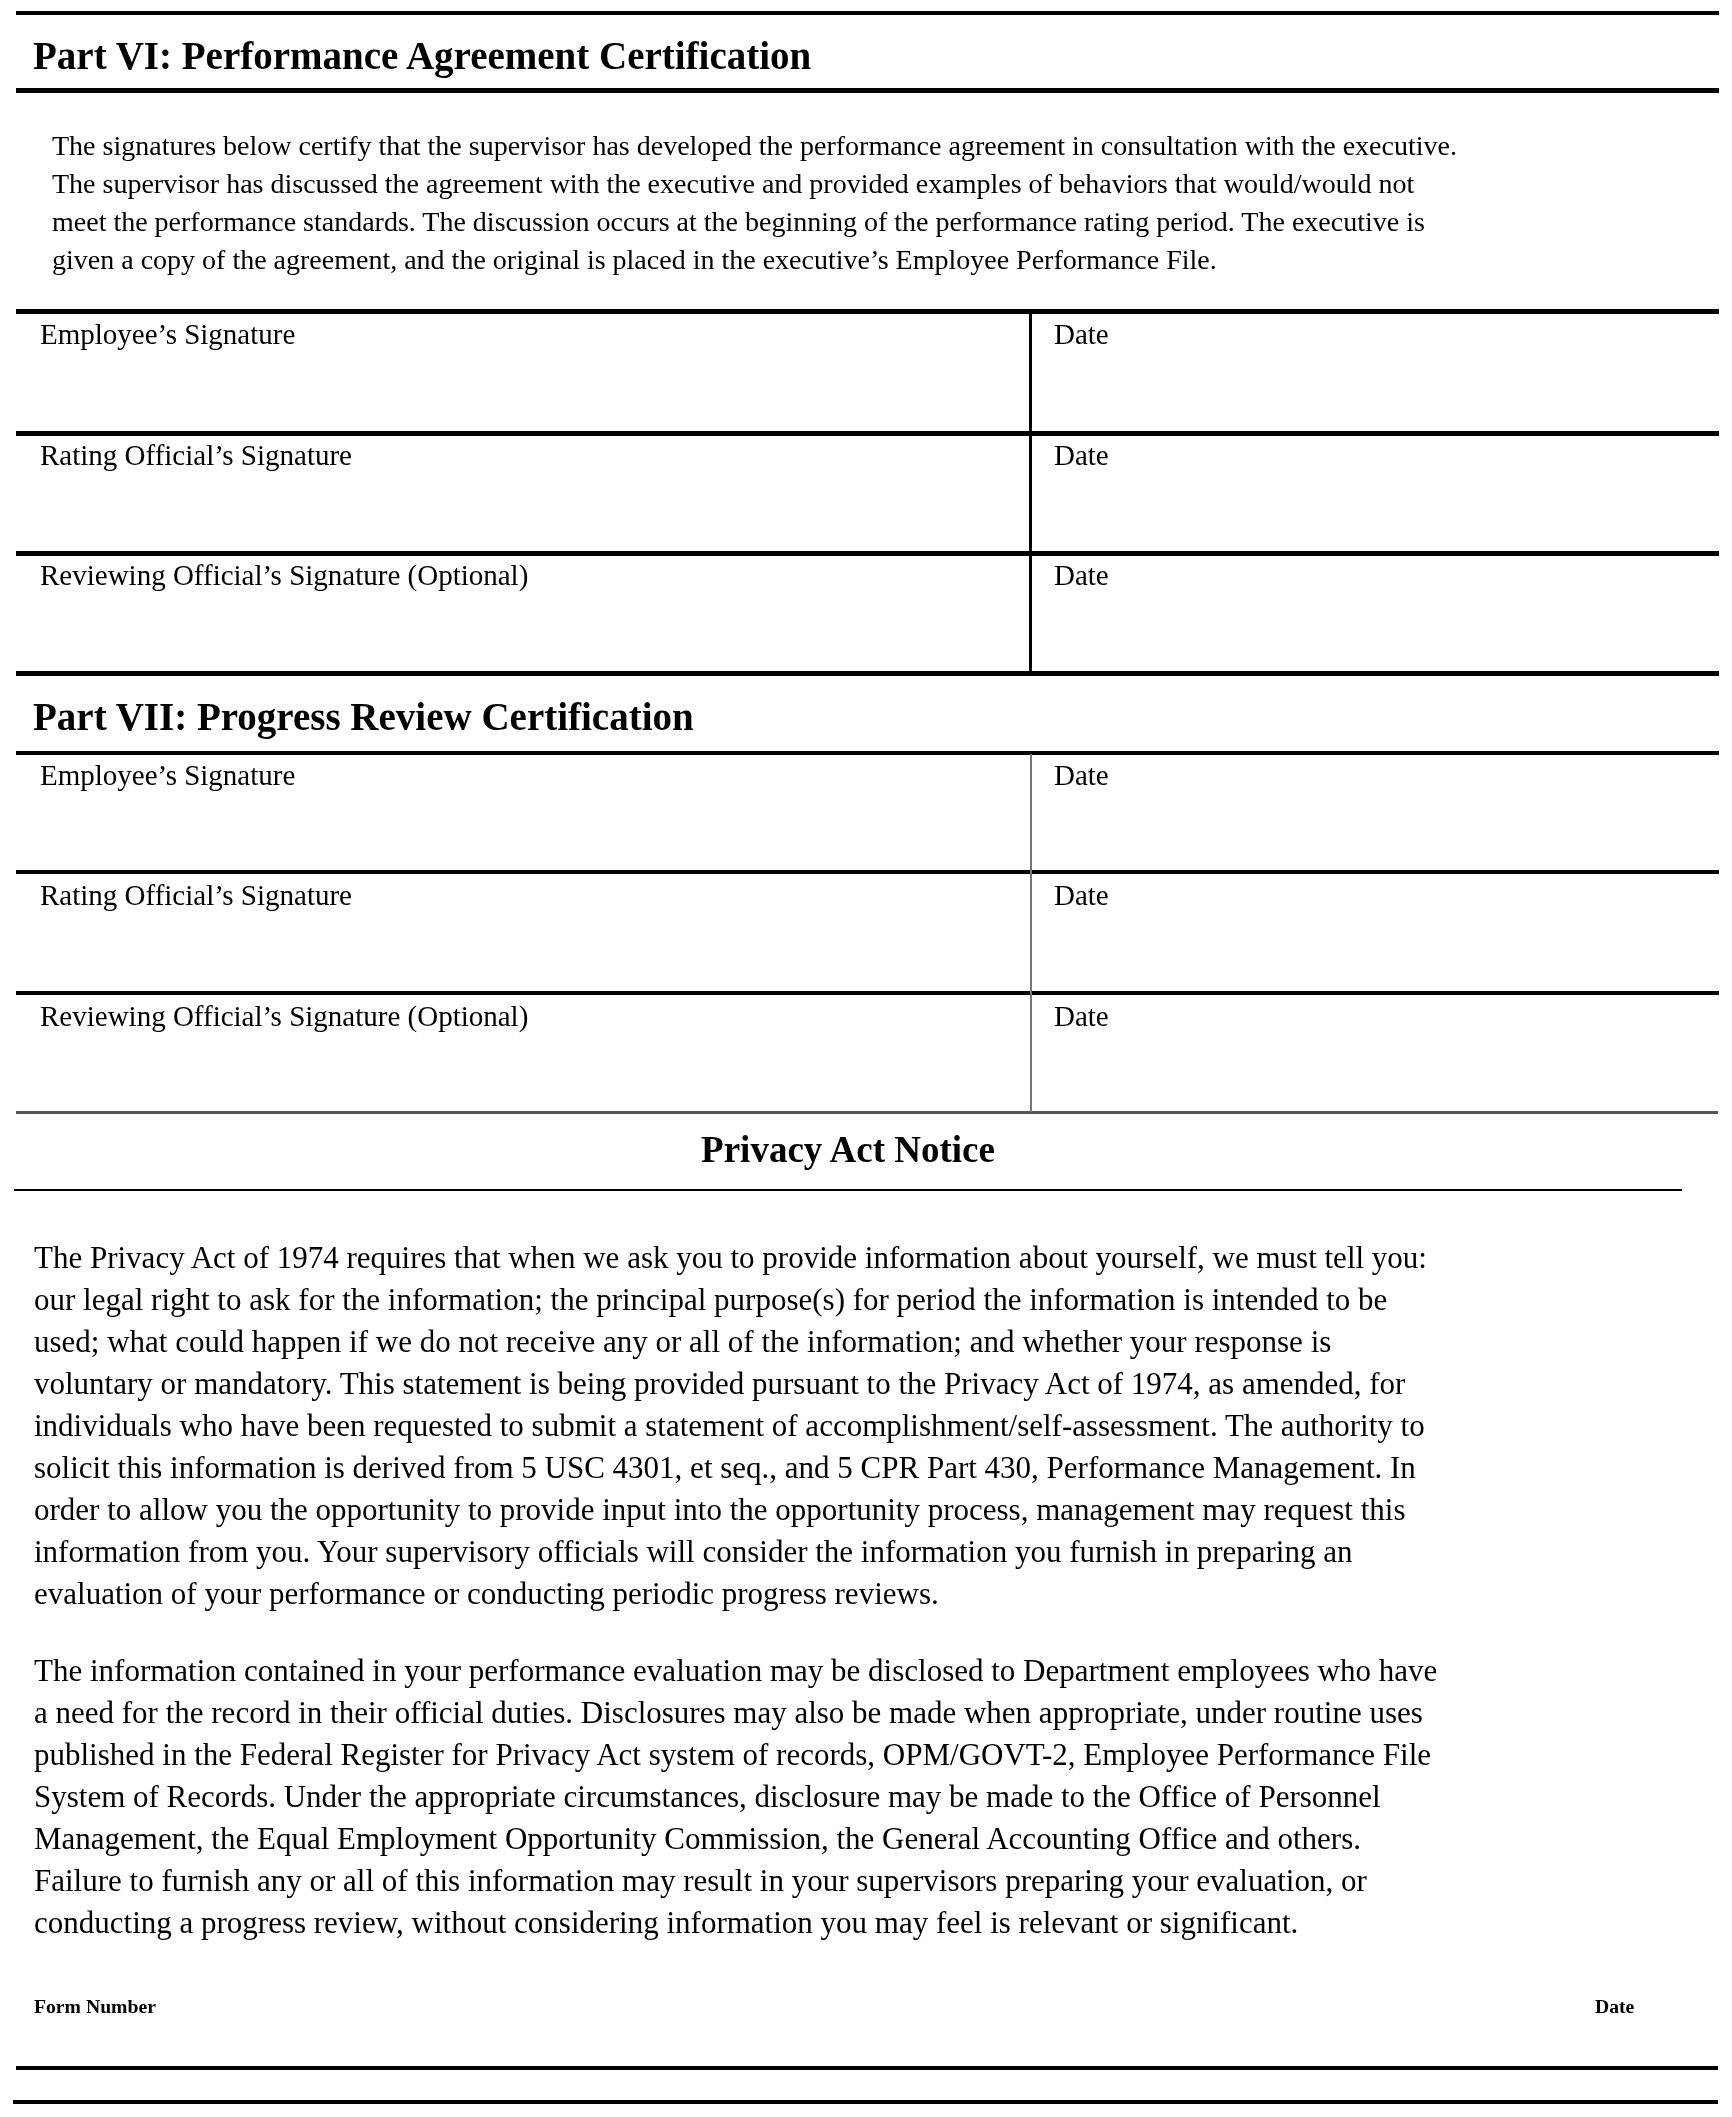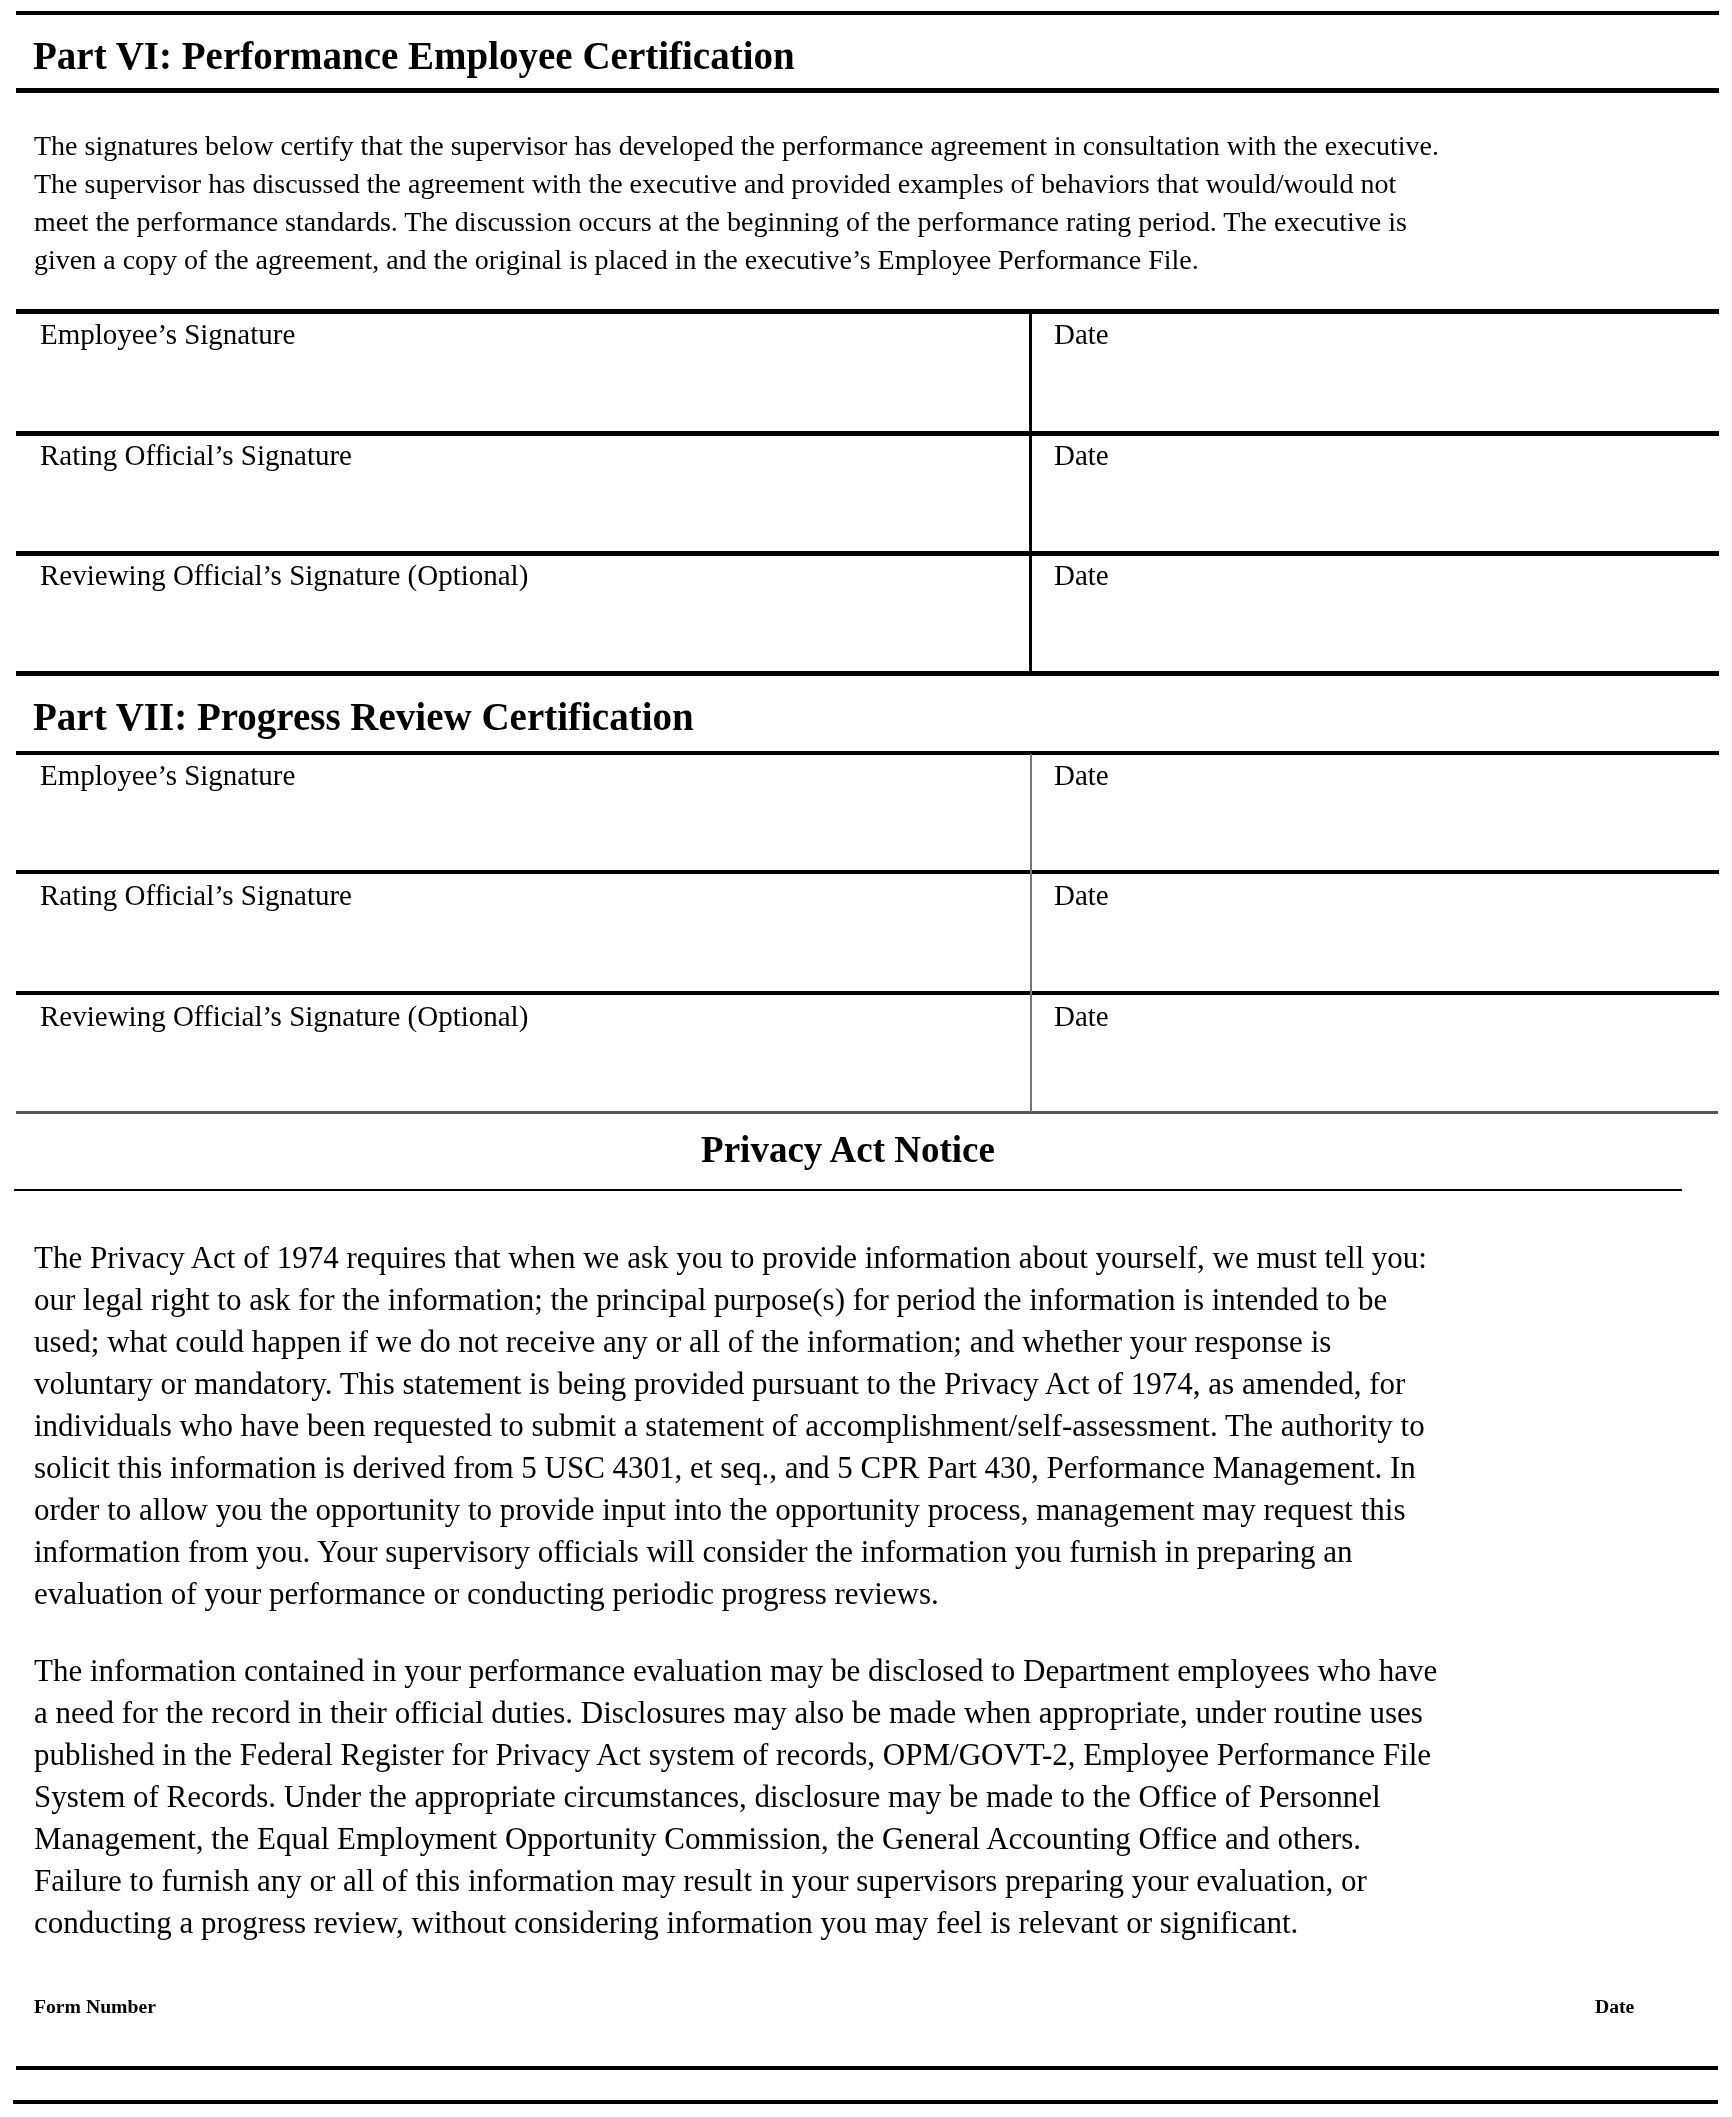--- a/index.html
+++ b/index.html
@@ -4,33 +4,33 @@
   <style>
     html, body { margin: 0; padding: 0; background: #ffffff; }
     body { width: 1732px; height: 2117px; position: relative; overflow: hidden;
            font-family: "Liberation Serif", "DejaVu Serif", serif; color: #000; }
     .rule { position: absolute; background: #000; }
     .rule.gray { background: #555; }
     .vrule { position: absolute; background: #000; }
     .vrule.gray { background: #777; width: 1.8px; }
     .heading { position: absolute; font-weight: bold; font-size: 39px; line-height: 1; white-space: nowrap; }
     .intro { position: absolute; left: 34px; top: 127px; width: 1684px; font-size: 28px; line-height: 38px; white-space: nowrap; }
-    .intro div { white-space: nowrap; }
+    .intro div { white-space: nowrap; margin-left: 18px; }
     .cell-label { position: absolute; font-size: 29px; line-height: 1; white-space: nowrap; margin-left: 6px; }
     .privacy-title { position: absolute; left: 0; width: 1696px; text-align: center; top: 1131px; font-size: 37px; font-weight: bold; line-height: 1; }
     .privacy-body { position: absolute; left: 34px; width: 1666px; font-size: 31px; line-height: 42px; }
     .privacy-body div { white-space: nowrap; }
     .footer-label { position: absolute; font-weight: bold; font-size: 19.7px; line-height: 1; white-space: nowrap; top: 1997px; }
     .sig-area { position: absolute; }
   </style>
 </head>
 <body>
 
 <div class="rule" style="left:16px; top:10.7px; width:1703px; height:4.5px;"></div>
-<div class="heading" style="left:33px; top:36px;">Part VI:  Performance Employee Certification</div>
+<div class="heading" style="left:33px; top:36px;">Part VI:  Performance Agreement Certification</div>
 <div class="rule" style="left:16px; top:88px; width:1703px; height:4.5px;"></div>
 
 <div class="intro">
   <div>The signatures below certify that the supervisor has developed the performance agreement in consultation with the executive.</div>
   <div>The supervisor has discussed the agreement with the executive and provided examples of behaviors that would/would not</div>
   <div>meet the performance standards.  The discussion occurs at the beginning of the performance rating period.  The executive is</div>
   <div>given a copy of the agreement, and the original is placed in the executive’s Employee Performance File.</div>
 </div>
 
 <div>

